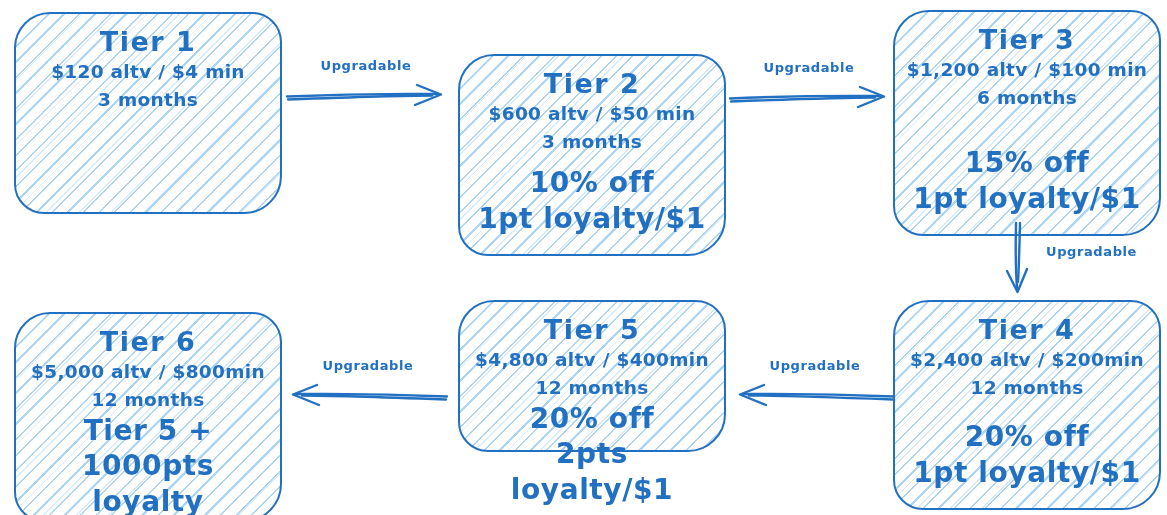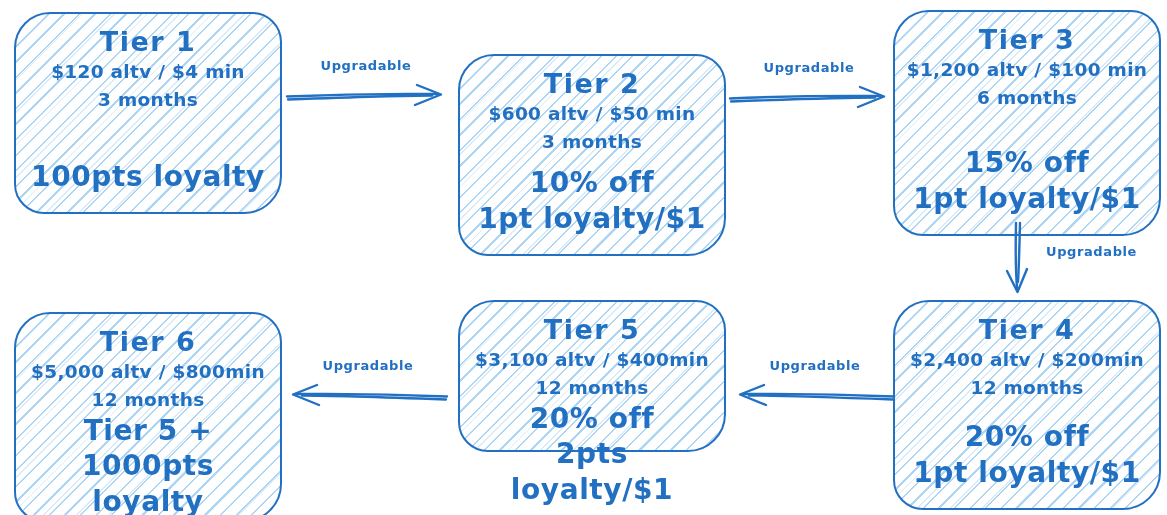--- a/index.html
+++ b/index.html
@@ -56,23 +56,20 @@
 </style>
 </head>
 <body>
 
 <div class="canvas">
 
   <div class="tier-box pos-t1">
     <div class="tier-title">Tier 1</div>
     <div class="tier-detail">$120 altv / $4 min</div>
     <div class="tier-detail">3 months</div>
-    <div class="tier-benefits">
-      <div>100pts loyalty</div>
-    </div>
   </div>
 
   <div class="arrow pos-a1">
     <div class="arrow-label">Upgradable</div>
     <svg width="164" height="34" viewBox="0 0 164 34">
       <path d="M3 18.5 C 48 16.5, 108 15.5, 154 16"></path>
       <path d="M4 21.5 C 58 19.5, 112 17.5, 148 17.5"></path>
       <path d="M133 7 L157 16.5 L131 27"></path>
     </svg>
   </div>
@@ -129,21 +126,21 @@
     <div class="arrow-label">Upgradable</div>
     <svg class="flip" width="164" height="34" viewBox="0 0 164 34">
       <path d="M3 18.5 C 48 16.5, 108 15.5, 154 16"></path>
       <path d="M4 21.5 C 58 19.5, 112 17.5, 148 17.5"></path>
       <path d="M133 7 L157 16.5 L131 27"></path>
     </svg>
   </div>
 
   <div class="tier-box pos-t5">
     <div class="tier-title">Tier 5</div>
-    <div class="tier-detail">$3,100 altv / $400min</div>
+    <div class="tier-detail">$4,800 altv / $400min</div>
     <div class="tier-detail">12 months</div>
     <div class="tier-benefits">
       <div>20% off</div>
       <div>2pts loyalty/$1</div>
     </div>
   </div>
 
   <div class="arrow pos-a5">
     <div class="arrow-label">Upgradable</div>
     <svg class="flip" width="164" height="34" viewBox="0 0 164 34">

